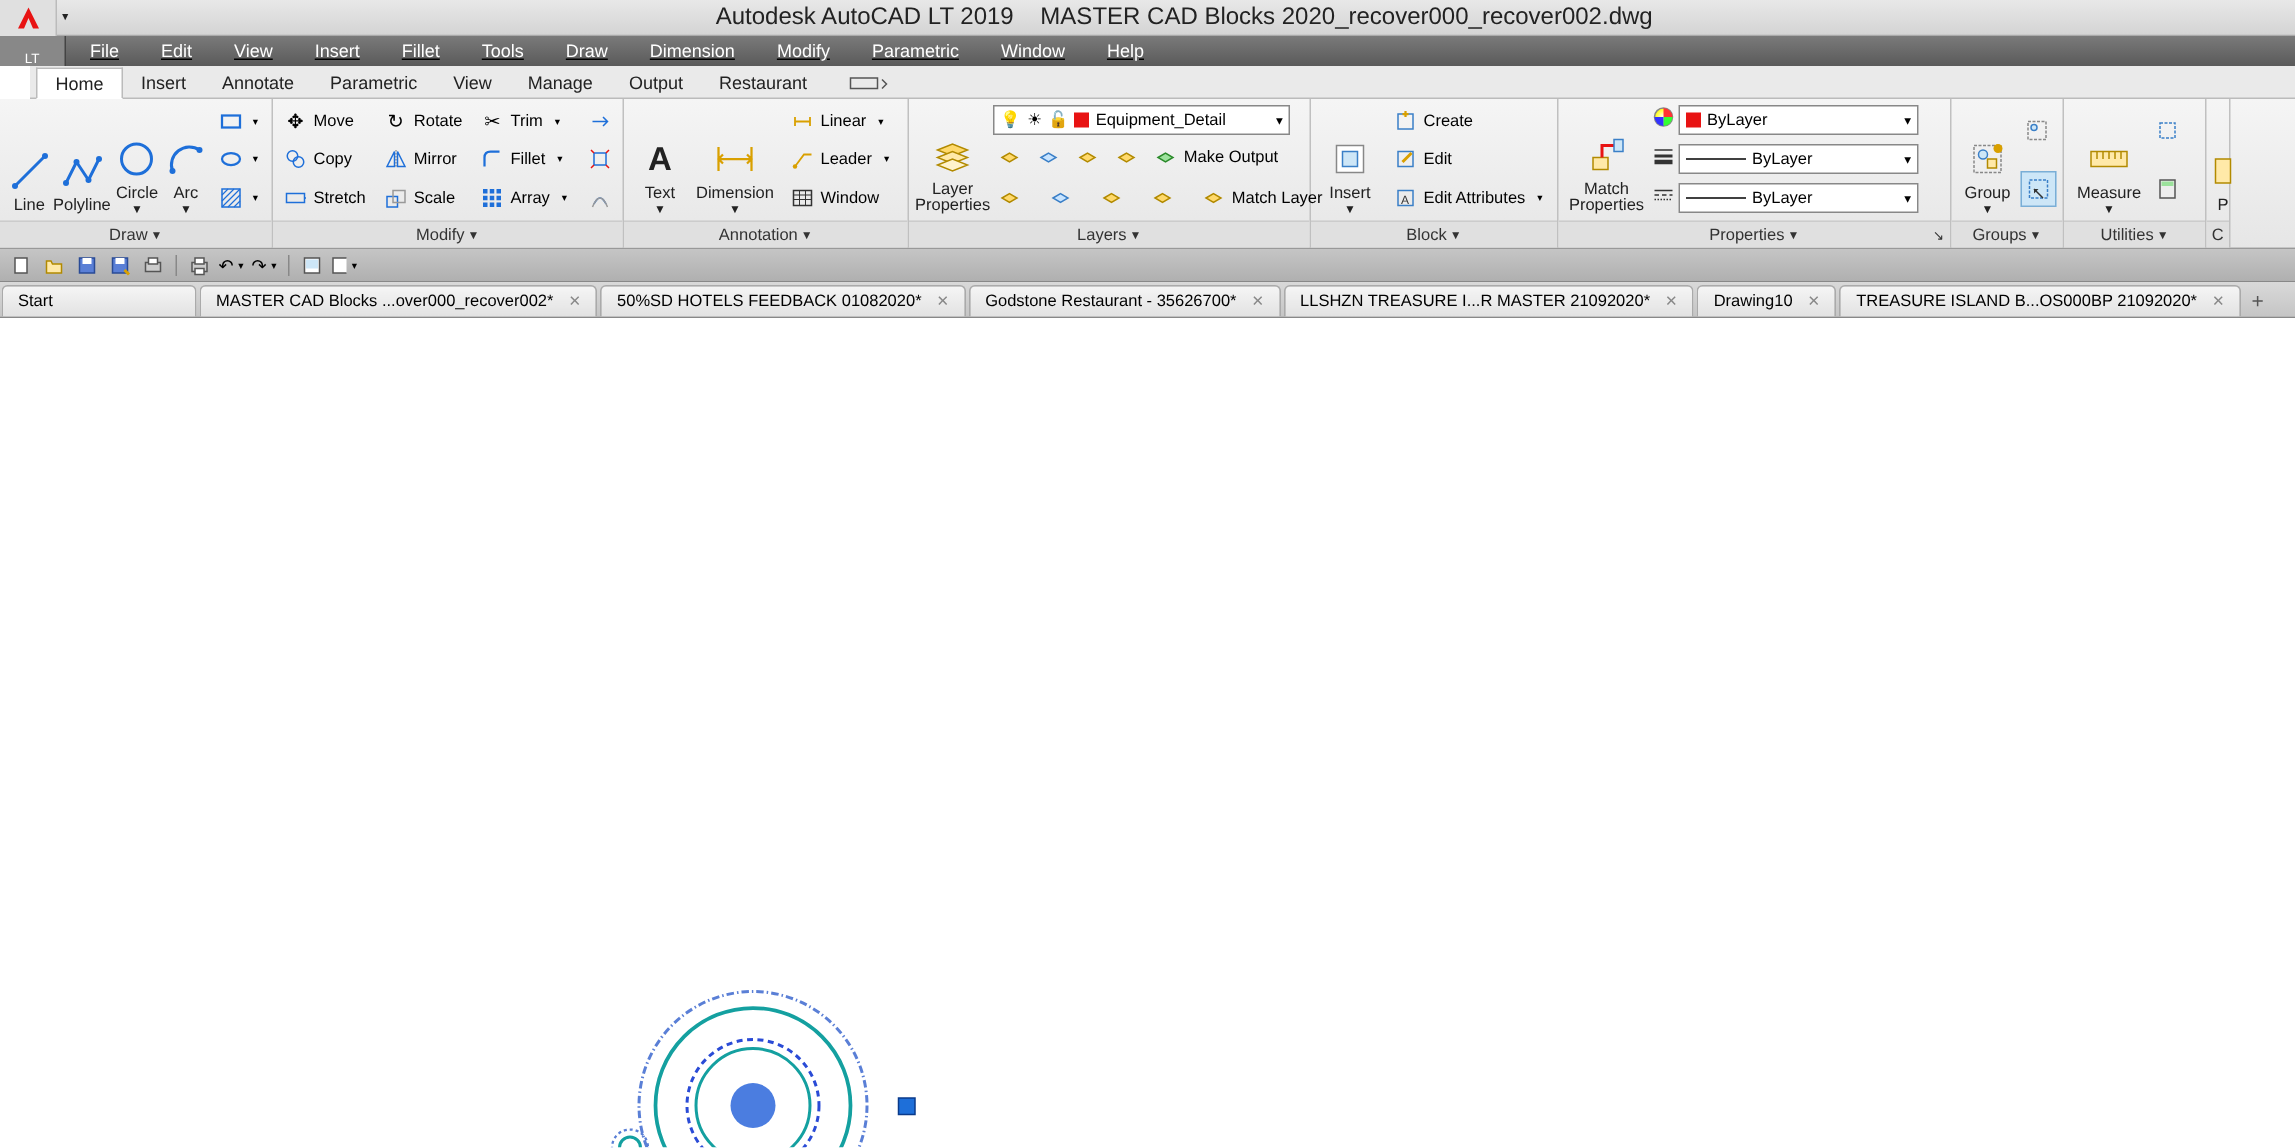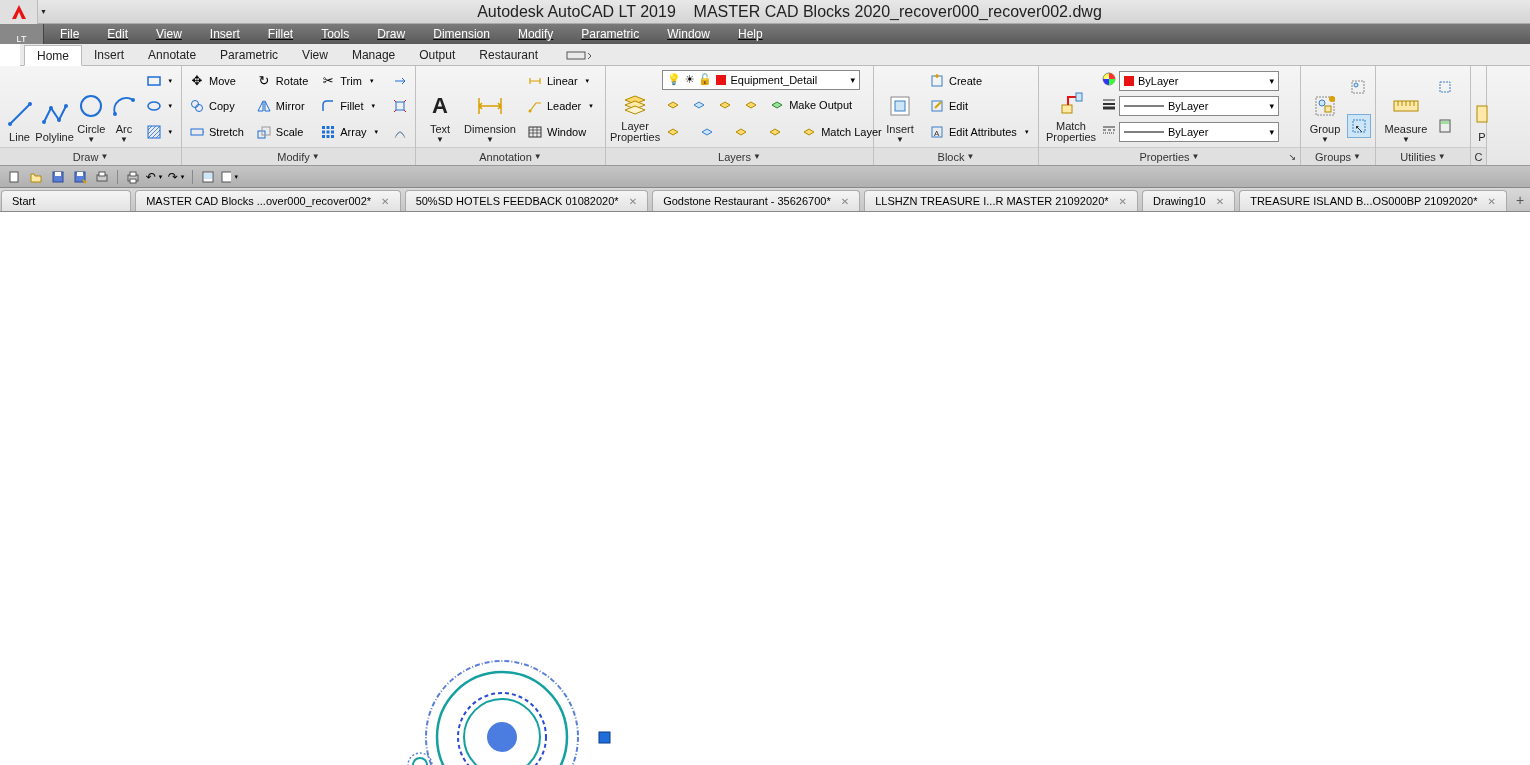--- a/index.html
+++ b/index.html
@@ -44,21 +44,21 @@
 
 .sel { height: 20px; border: 1px solid #888; background: #fff; font-size: 11px; display: flex; align-items: center; padding: 0 4px; gap: 4px; }
 .sel .swatch { width: 10px; height: 10px; }
 .sel .arrow { margin-left: auto; font-size: 9px; }
 
 
 .qat { height: 22px; background: linear-gradient(#c5c5c5,#b0b0b0); display: flex; align-items: center; padding: 0 4px; gap: 2px; border-bottom:1px solid #888;}
 .qat-btn { width: 20px; height: 18px; display:flex; align-items:center; justify-content:center; font-size:12px; }
 
 
-.filetabs { height: 24px; background: linear-gradient(#d9d9d9,#c5c5c5); display: flex; align-items: stretch; border-bottom: 1px solid #888; justify-content: space-between; }
+.filetabs { height: 24px; background: linear-gradient(#d9d9d9,#c5c5c5); display: flex; align-items: stretch; border-bottom: 1px solid #888; }
 .filetab { background: linear-gradient(#f5f5f5,#e2e2e2); border: 1px solid #aaa; border-bottom: none; border-radius: 4px 4px 0 0; margin: 2px 1px 0 1px; padding: 0 10px; display: flex; align-items: center; font-size: 11px; gap: 6px; }
 .filetab.start { width: 130px; }
 .filetab .x { color: #888; font-size: 10px; margin-left: 4px; }
 .addtab { width: 20px; display:flex; align-items:center; justify-content:center; color:#555; font-size:14px; }
 
 
 .canvas { position: relative; background: #fff; width: 100%; height: calc(765px - 24px - 20px - 22px - 100px - 22px - 24px); }
 .red { background:#e81313; }
 
 

